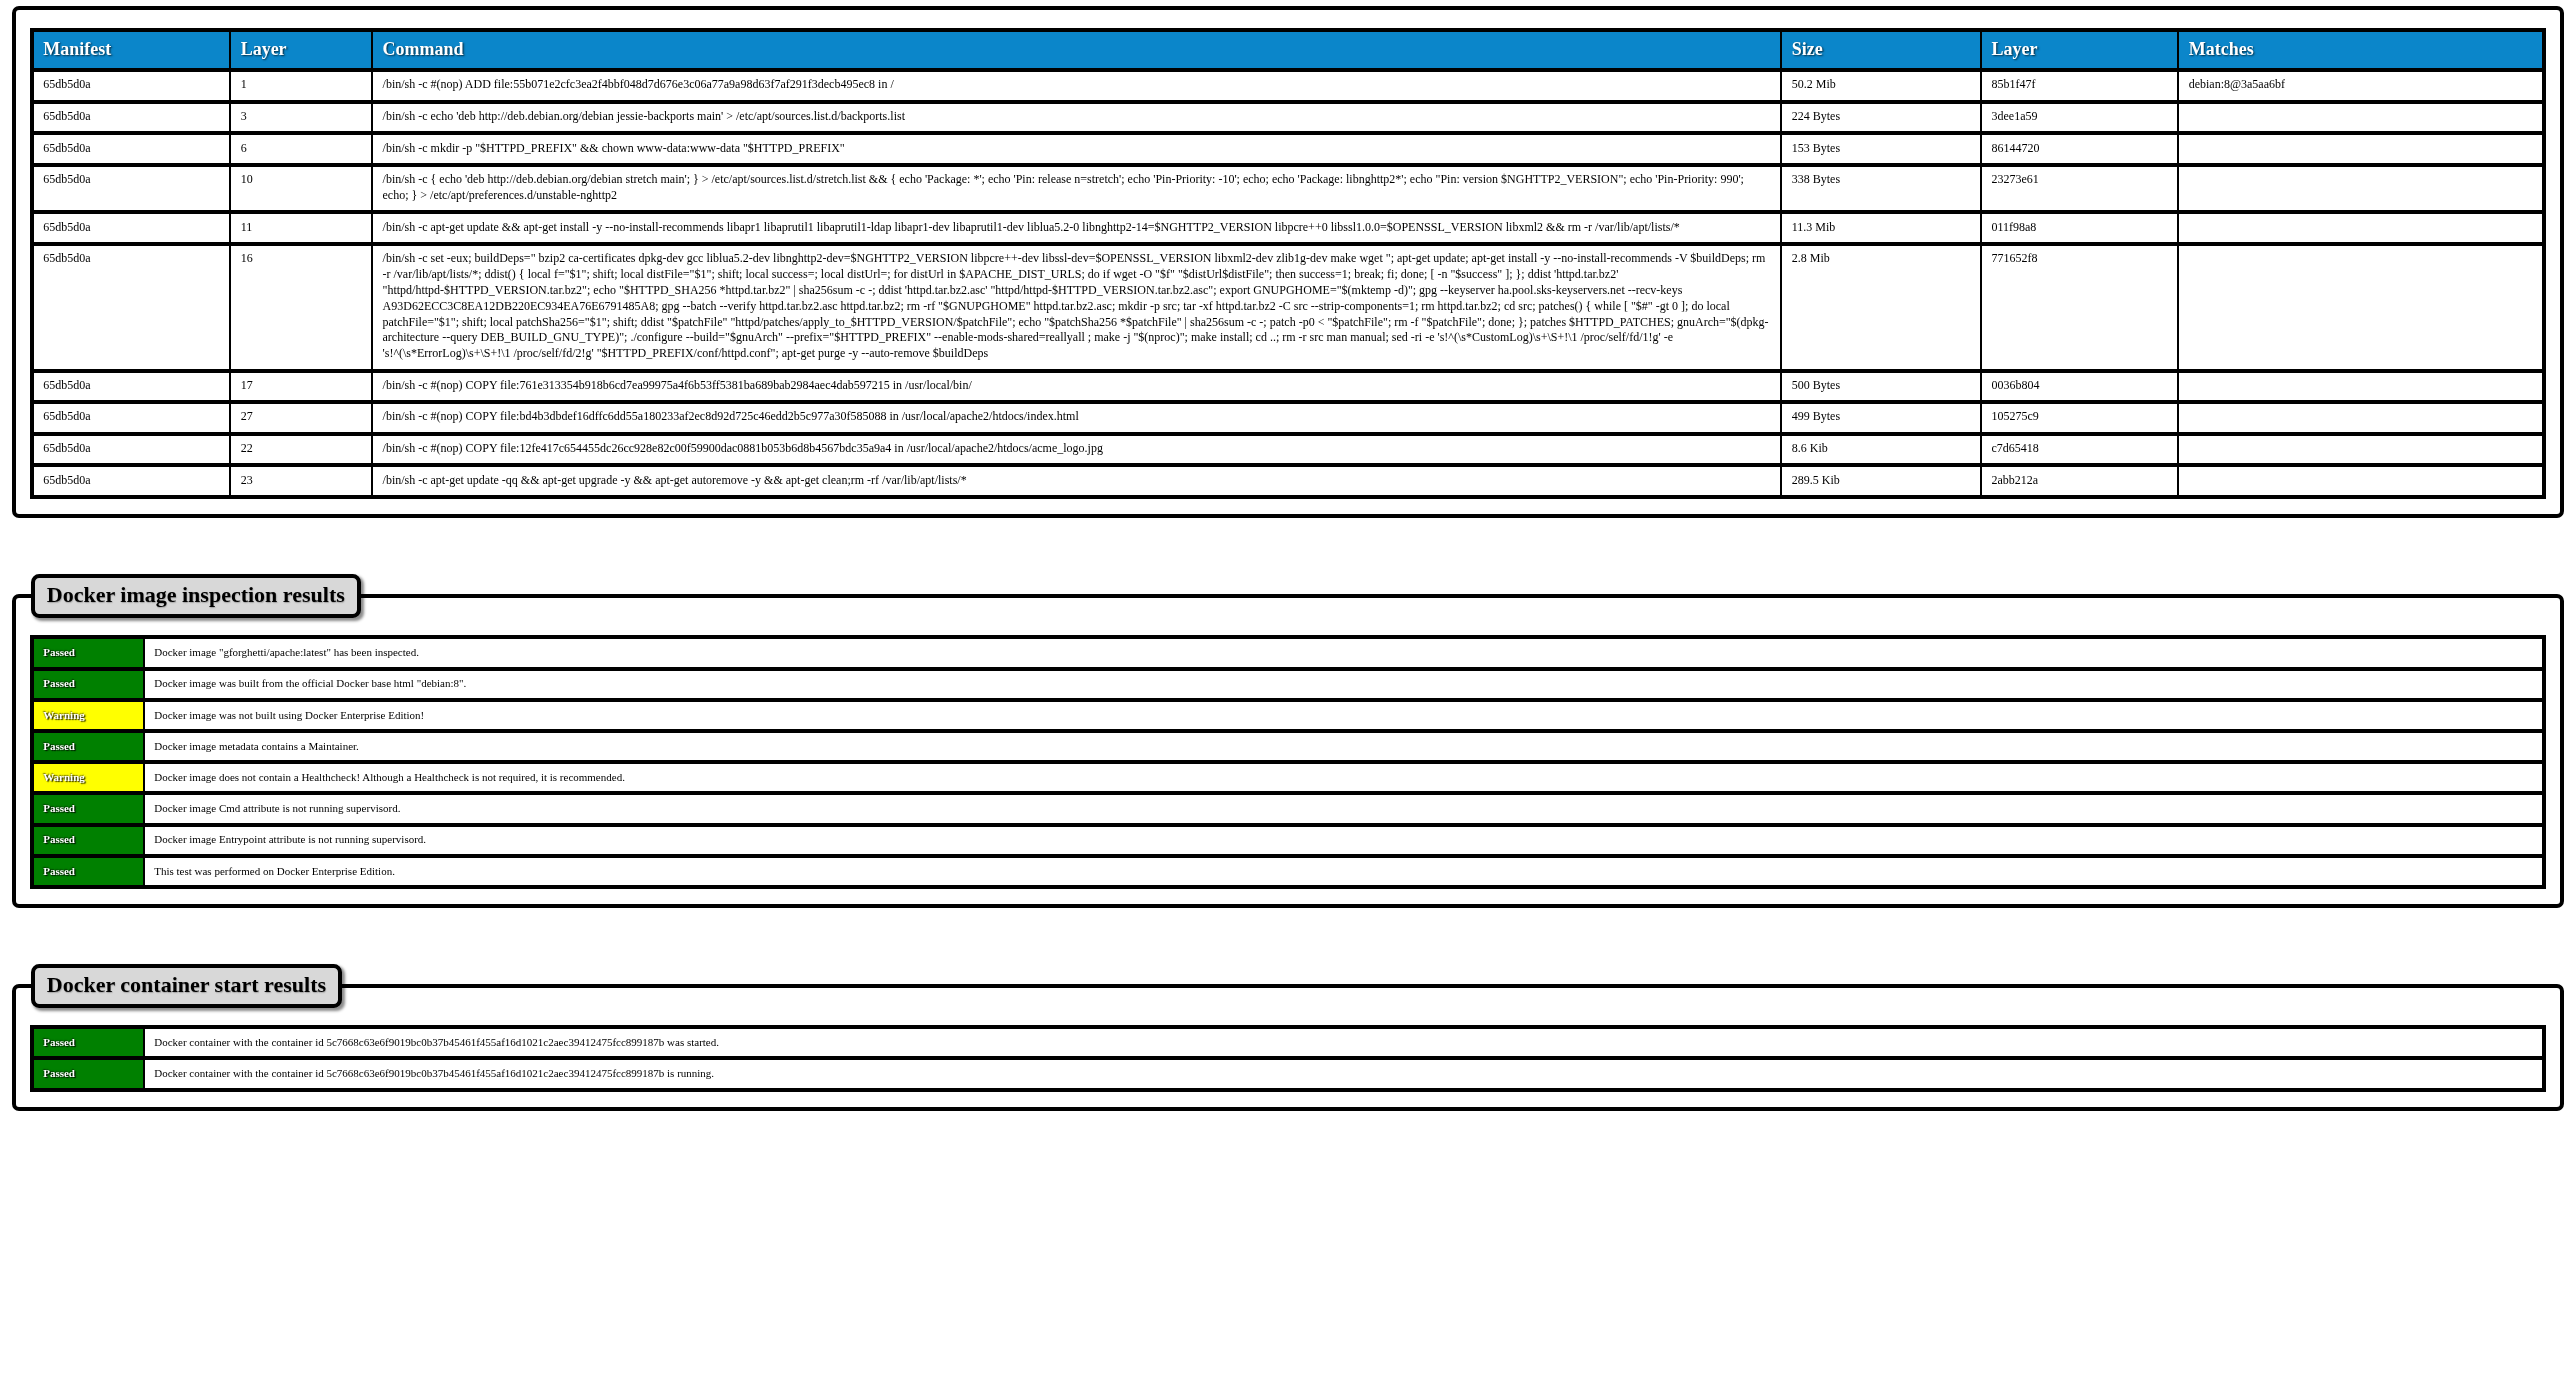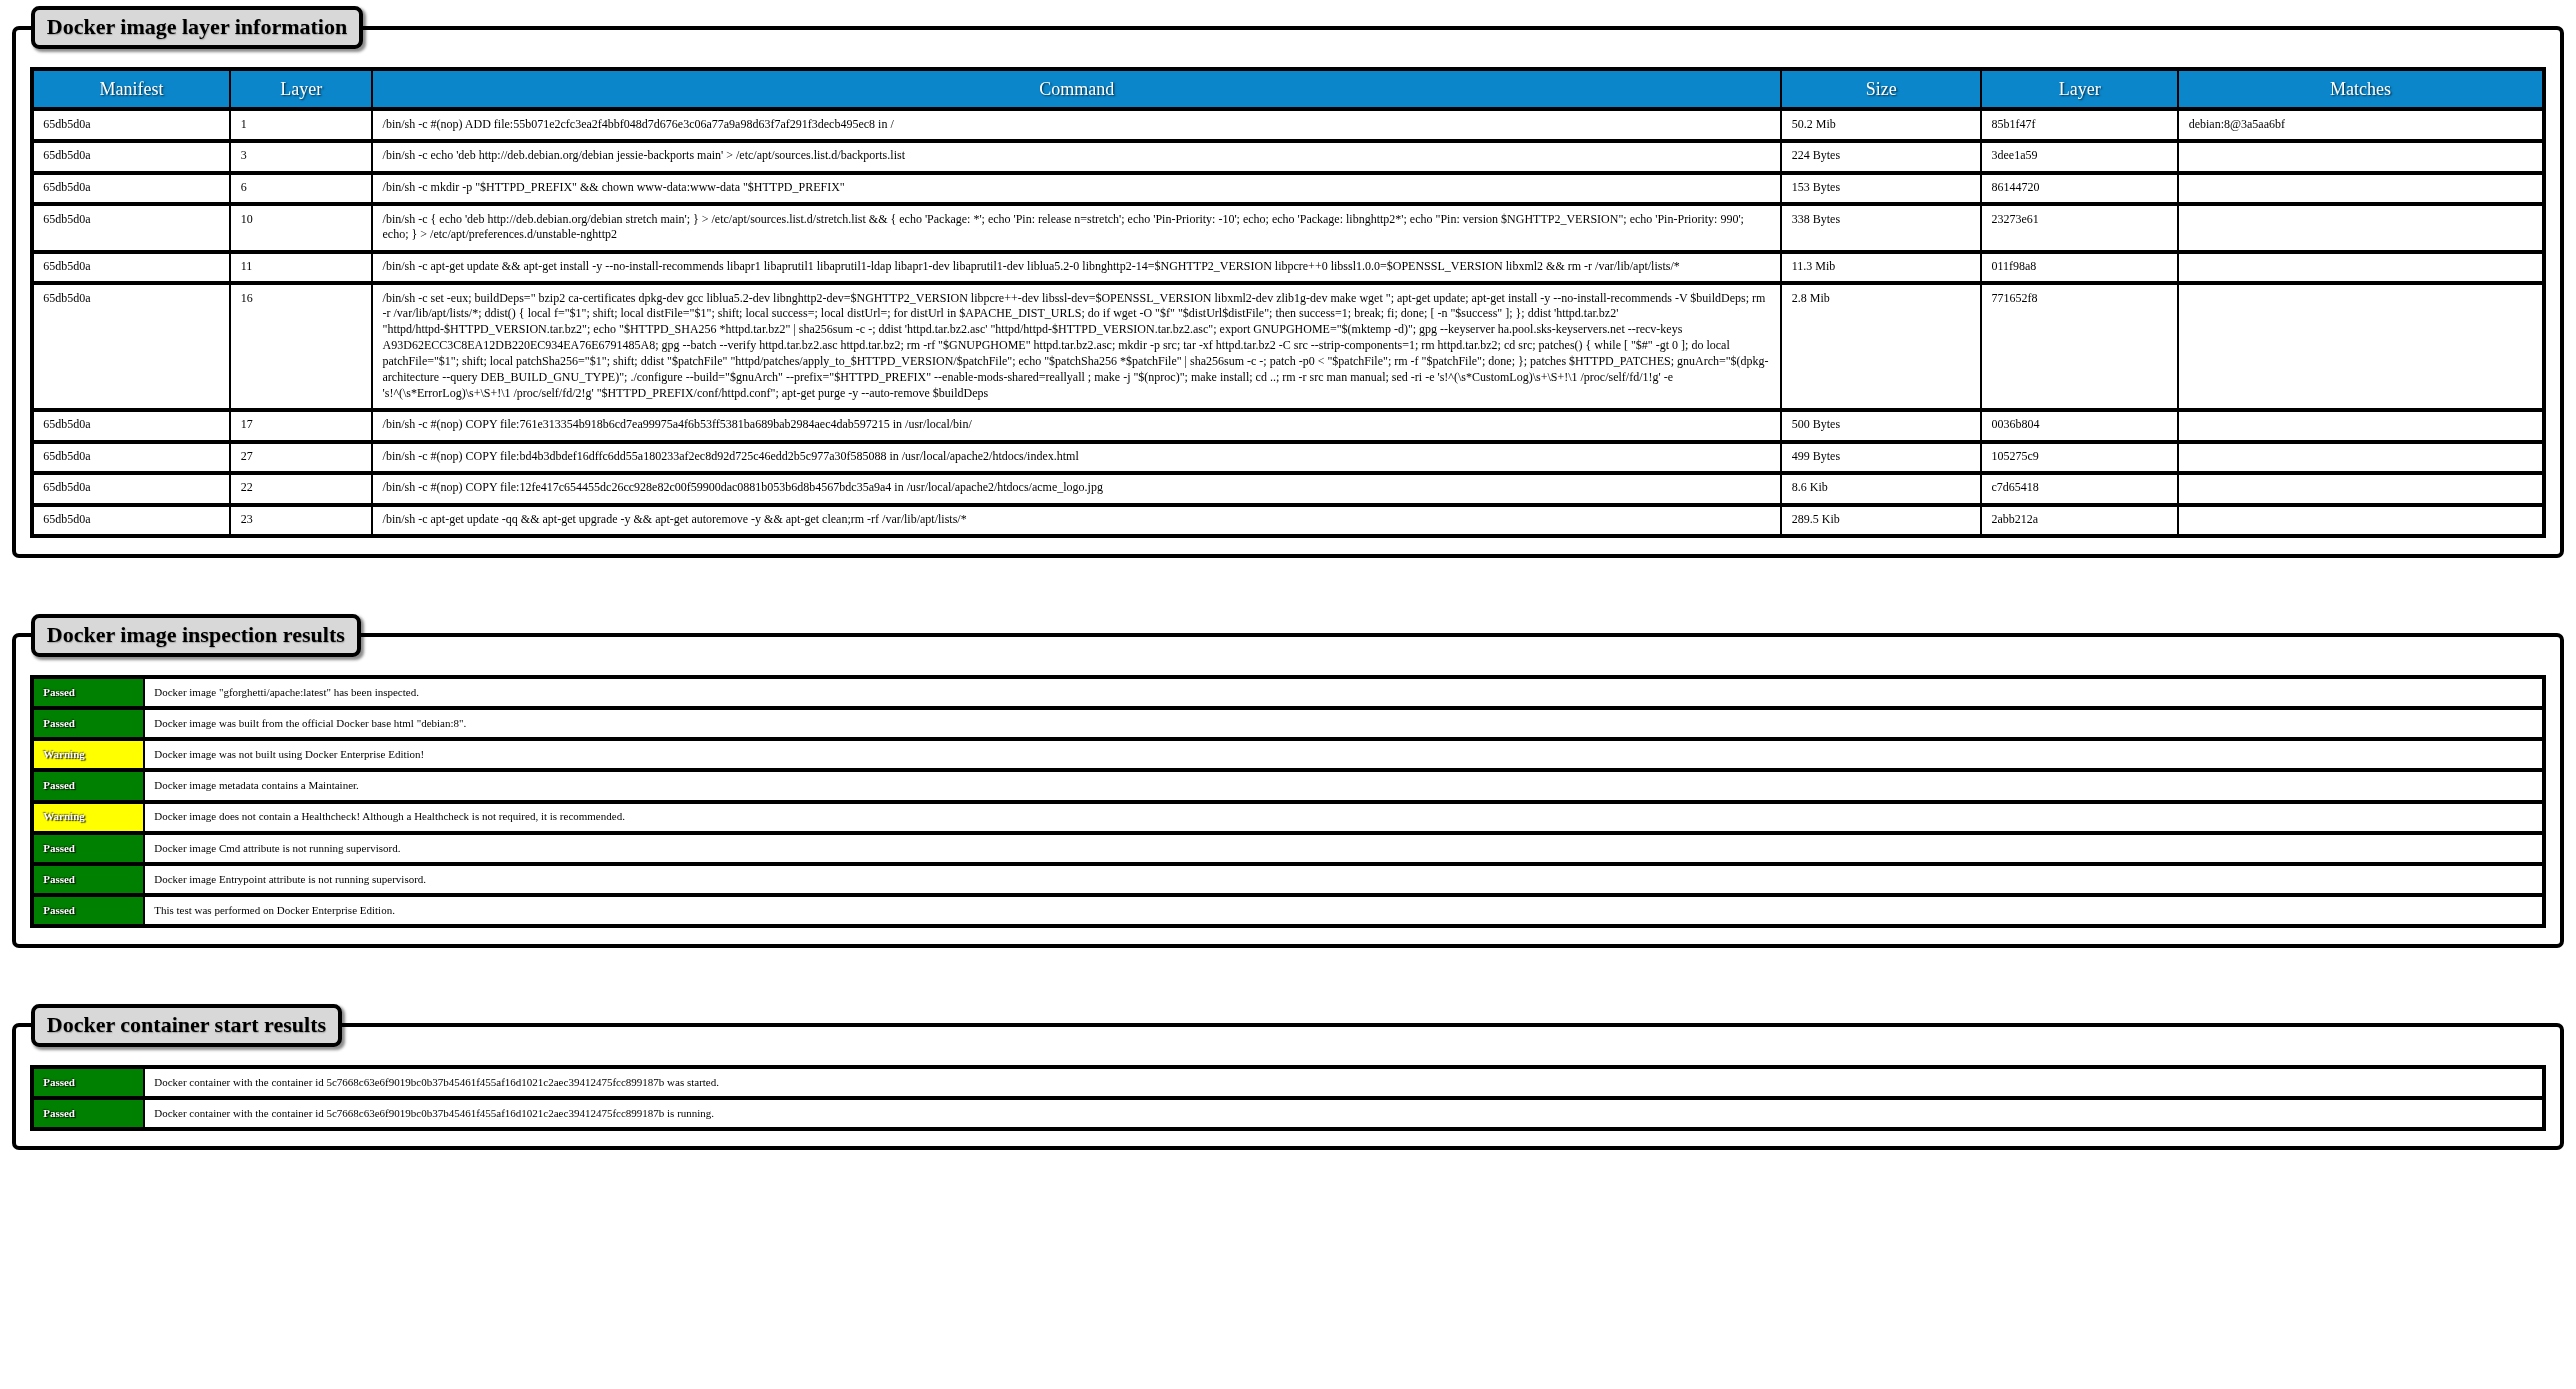--- a/index.html
+++ b/index.html
@@ -40,22 +40,22 @@
   table.grid{
     width:100%;
     border-collapse:collapse;
     border:4.1px solid var(--border);
     table-layout:fixed;
   }
   table.grid th{
     background:var(--header-bg);
     color:var(--header-text);
     font-size:18px;
-    font-weight:normal;
-    text-align:center;
+    font-weight:bold;
+    text-align:left;
     padding:7.7px 9.4px;
     border:2.4px solid var(--border);
     border-top-width:4.1px;border-bottom-width:4.1px;
     text-shadow:1.2px 1.2px 1.8px rgba(0,0,0,0.65);
   }
   table.grid td{
     font-size:12px;
     line-height:1.32;
     padding:5.3px 9.4px 6.5px 9.4px;
     vertical-align:top;
@@ -85,21 +85,20 @@
   }
   td.st.st-passed{background:var(--passed-bg);}
   td.st.st-warning{background:var(--warning-bg);}
 </style>
 </head>
 <body>
 
 <div>
 
   <fieldset>
-    <legend>Docker image layer information</legend>
     <table class="grid">
       <colgroup>
         <col style="width:7.9%">
           <col style="width:5.65%">
           <col style="width:56.1%">
         <col style="width:7.95%">
           <col style="width:7.85%">
           <col style="width:14.55%">
       </colgroup>
       <thead>

